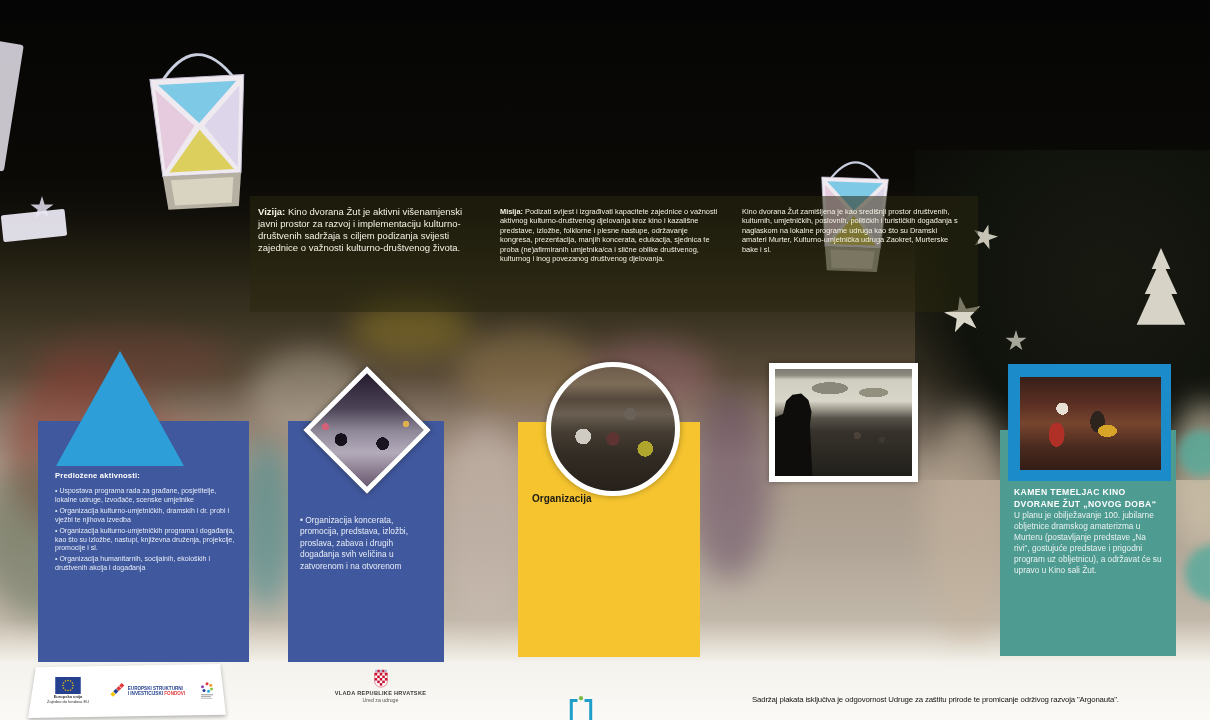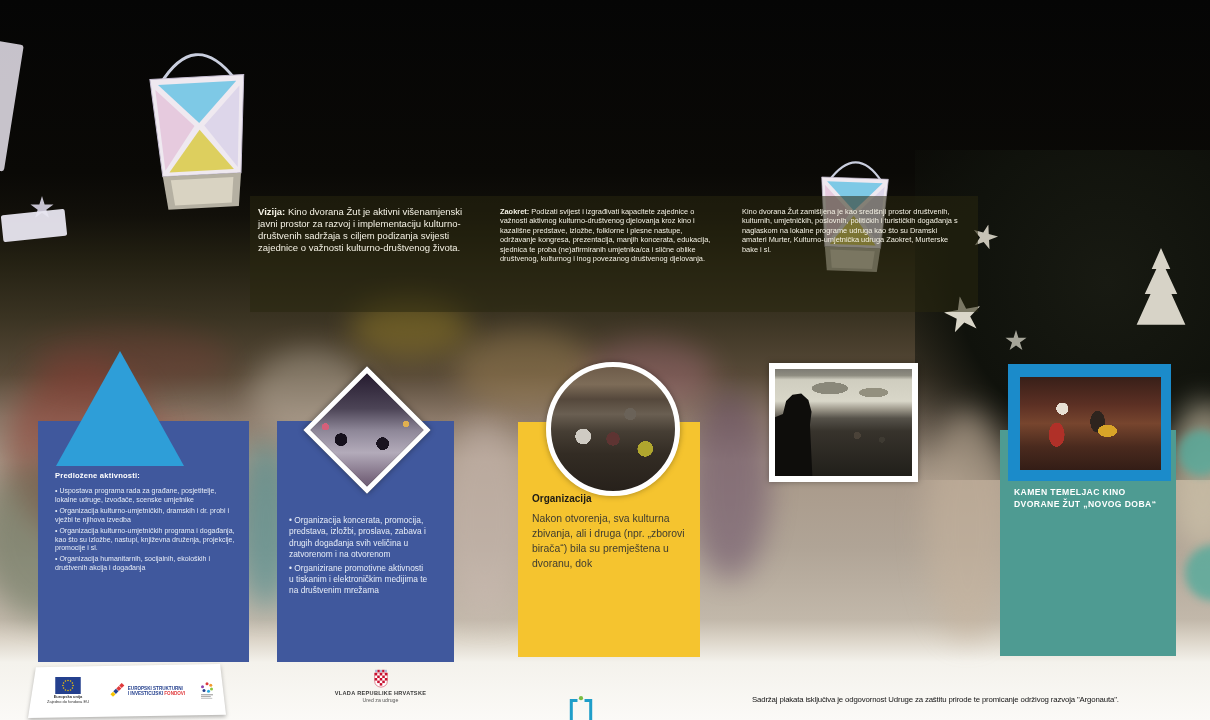--- a/index.html
+++ b/index.html
@@ -78,21 +78,21 @@
   .card1-panel { left:38px; top:421px; width:211px; height:241px; padding:50px 13px 0 17px; }
   .card1-panel h3 { position:static; font-size:7.6px; color:#fff; letter-spacing:.2px; margin-bottom:7px; }
   .card1-panel ul, .card2-panel ul { position:static; list-style:none; }
   .card1-panel li { position:static; display:block; font-size:7px; line-height:8.9px;
     color:#e6ecf7; margin-bottom:2px; }
   .card1-panel li::before, .card2-panel li::before { content:"• "; }
   .card1-triangle { left:56px; top:351px; width:0; height:0;
     border-left:64px solid transparent; border-right:64px solid transparent;
     border-bottom:115px solid #2e9ed8; }
 
-  .card2-panel { left:277px; top:421px; width:177px; height:241px; padding:94px 26px 0 12px; }
+  .card2-panel { left:288px; top:421px; width:156px; height:241px; padding:94px 26px 0 12px; }
   .card2-panel li { position:static; display:block; font-size:8.4px; line-height:11.4px;
     color:#e6ecf7; margin-bottom:2px; }
   .card2-diamond { left:322px; top:385px; width:90px; height:90px; border:5px solid #fff;
     transform:rotate(45deg); overflow:hidden; background:#333; box-shadow:0 0 6px rgba(0,0,0,.4); }
   .card2-diamond .ph { left:-20px; top:-20px; width:130px; height:130px; transform:rotate(-45deg);
     background:
       radial-gradient(circle 9px at 30% 52%, #15101c 70%, transparent 71%),
       radial-gradient(circle 9px at 62% 55%, #1a1420 70%, transparent 71%),
       radial-gradient(circle 6px at 18% 42%, #d4607a 60%, transparent 61%),
       radial-gradient(circle 5px at 80% 40%, #e0b050 60%, transparent 61%),
@@ -219,21 +219,21 @@
       <use href="#lantern"></use>
     </svg>
 
 
   <div class="intro-band">
     <div class="intro-col1">
       <b>Vizija:</b>
       <span>Kino dvorana Žut je aktivni višenamjenski javni prostor za razvoj i implementaciju kulturno-društvenih sadržaja s ciljem podizanja svijesti zajednice o važnosti kulturno-društvenog života.</span>
     </div>
     <div class="intro-col2">
-      <b>Zaokret:</b>
+      <b>Misija:</b>
       <span>Podizati svijest i izgrađivati kapacitete zajednice o važnosti aktivnog kulturno-društvenog djelovanja kroz kino i kazališne predstave, izložbe, folklorne i plesne nastupe, održavanje kongresa, prezentacija, manjih koncerata, edukacija, sjednica te proba (ne)afirmiranih umjetnika/ca i slične oblike društvenog, kulturnog i inog povezanog društvenog djelovanja.</span>
     </div>
     <div class="intro-col3">
       <span>Kino dvorana Žut zamišljena je kao središnji prostor društvenih, kulturnih, umjetničkih, poslovnih, političkih i turističkih događanja s naglaskom na lokalne programe udruga kao što su Dramski amateri Murter, Kulturno-umjetnička udruga Zaokret, Murterske bake i sl.</span>
     </div>
   </div>
 
   <div class="card1-panel panel-blue">
     <h3>Predložene aktivnosti:</h3>
     <ul>
@@ -241,41 +241,40 @@
       <li>Organizacija kulturno-umjetničkih, dramskih i dr. probi i vježbi te njihova izvedba</li>
       <li>Organizacija kulturno-umjetničkih programa i događanja, kao što su izložbe, nastupi, književna druženja, projekcije, promocije i sl.</li>
       <li>Organizacija humanitarnih, socijalnih, ekoloških i društvenih akcija i događanja</li>
     </ul>
   </div>
   <div class="card1-triangle"></div>
 
   <div class="card2-panel panel-blue">
     <ul>
       <li>Organizacija koncerata, promocija, predstava, izložbi, proslava, zabava i drugih događanja svih veličina u zatvorenom i na otvorenom</li>
-      <li>Organizirane promotivne aktivnosti u tiskanim i elektroničkim medijima te na društvenim mrežama</li>
     </ul>
   </div>
   <div class="card2-diamond">
     <div class="ph"></div>
   </div>
 
   <div class="card3-panel panel-yellow">
     <h3>Organizacija</h3>
-    <p>Nakon otvorenja, sva kulturna zbivanja, ali i druga (npr. „zborovi birača“) bila su premještena u dvoranu, dok</p>
   </div>
   <div class="card3-circle"></div>
 
   <div class="card4-photo">
     <div class="ph">
       <div class="silhouette"></div>
     </div>
   </div>
 
   <div class="card5-panel panel-teal">
     <h3>KAMEN TEMELJAC KINO DVORANE ŽUT „NOVOG DOBA“</h3>
+    <p>U planu je obilježavanje 100. jubilarne obljetnice dramskog amaterizma u Murteru (postavljanje predstave „Na rivi“, gostujuće predstave i prigodni program uz obljetnicu), a održavat će su upravo u Kino sali Žut.</p>
   </div>
   <div class="card5-band"></div>
   <div class="card5-photo"></div>
 
   <div class="eu-banner-wrap">
     <div class="eu-banner">
       <div class="eu-group">
         <svg width="26" height="17" viewBox="0 0 30 20">
           <rect width="30" height="20" fill="#24408e"></rect>
           <g fill="#f6c500">

